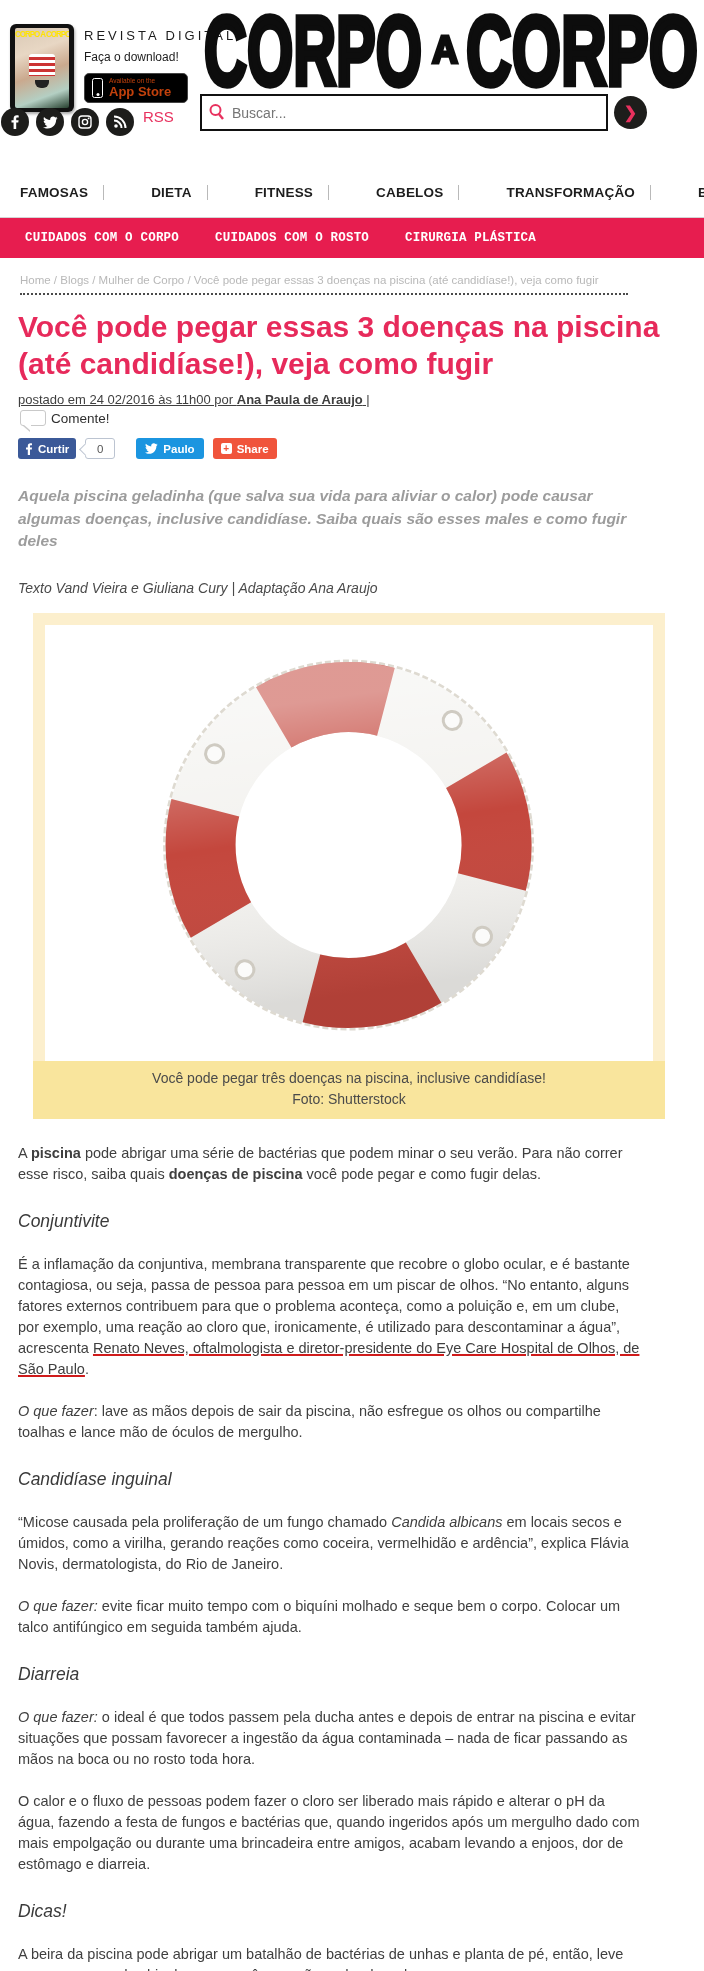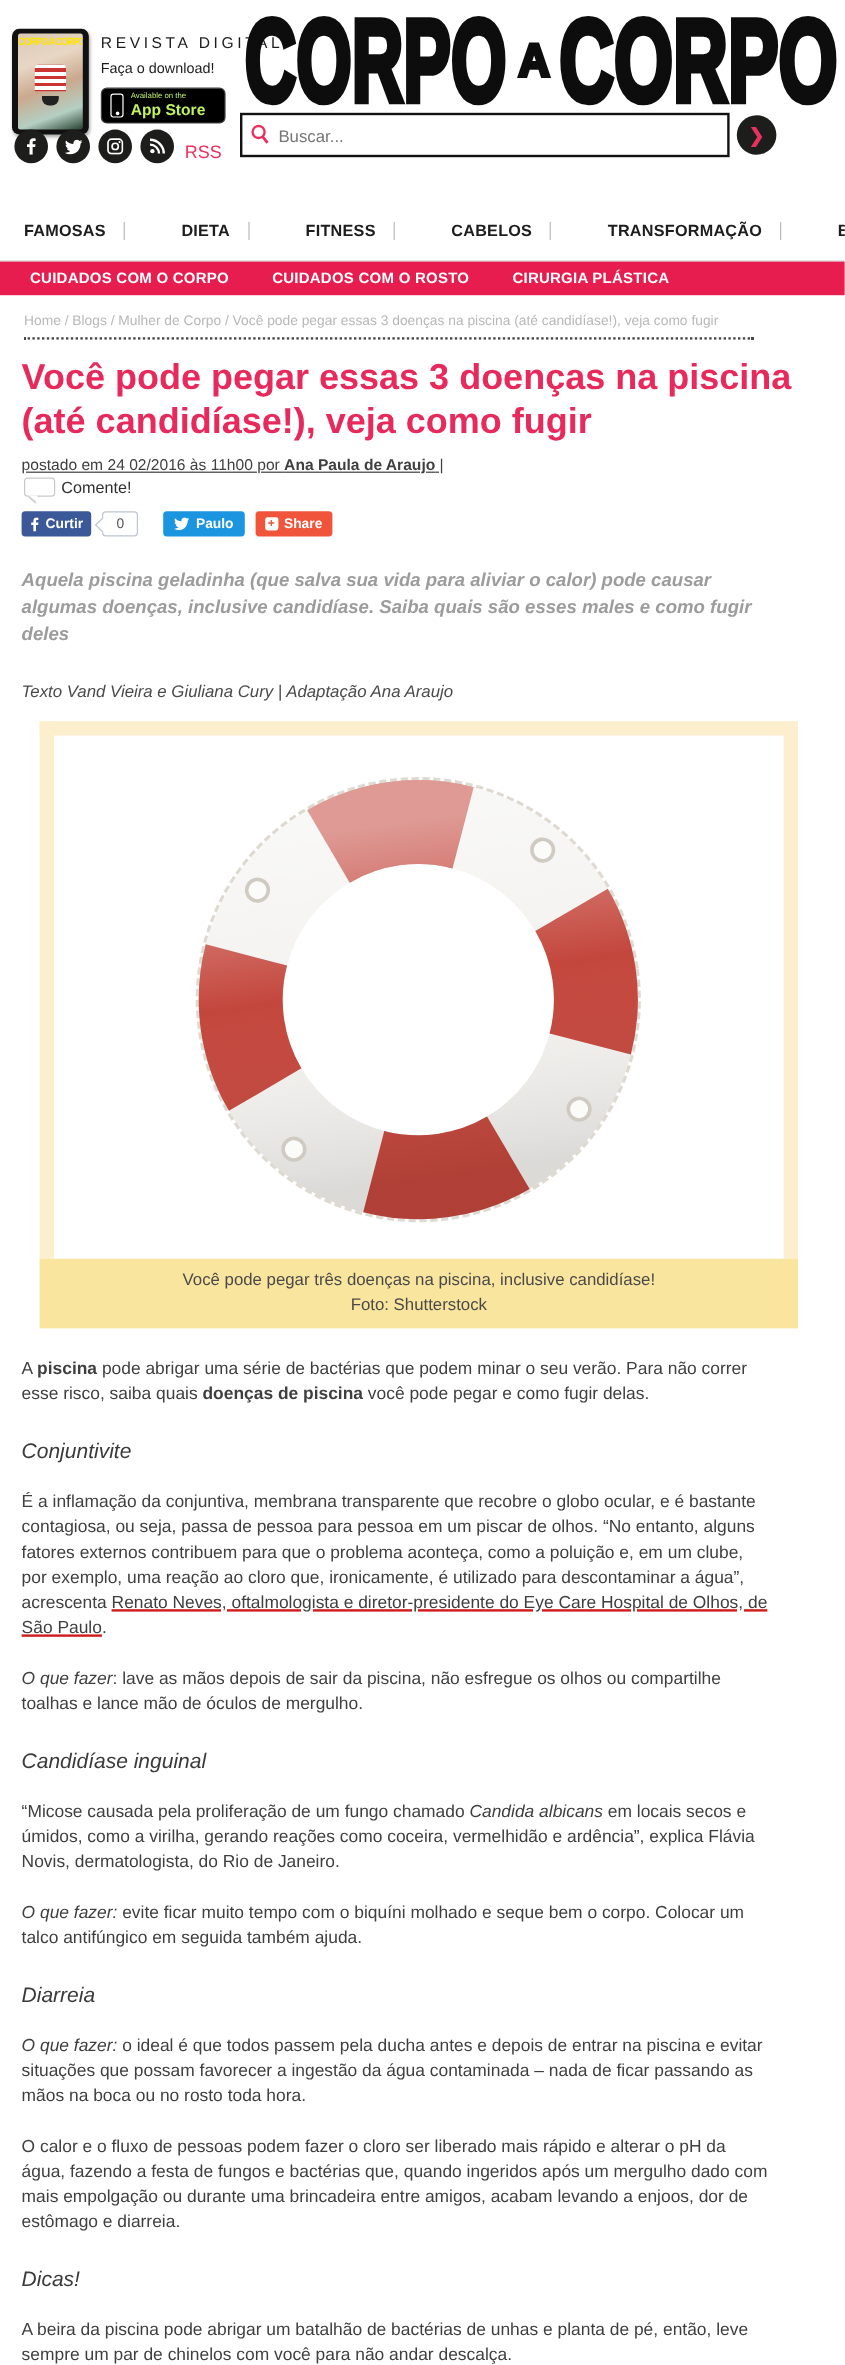--- a/index.html
+++ b/index.html
@@ -29,25 +29,25 @@
   .cover-bikini { position:absolute; top:52px; left:20px; width:14px; height:8px; background:#222; border-radius:0 0 6px 6px; }
   .digital-block { position:absolute; left:84px; top:28px; }
   .digital-title { font-size:13px; letter-spacing:3px; color:#1c1c1c; }
   .digital-sub { font-size:12px; color:#1c1c1c; margin-top:7px; }
   .appstore {
     margin-top:9px; width:104px; height:30px; background:#000; border:1px solid #444;
     border-radius:5px; display:flex; align-items:center; padding:0 7px; gap:6px; cursor:pointer;
   }
   .phone-icon { width:11px; height:20px; border:1.5px solid #fff; border-radius:2.5px; position:relative; flex:0 0 auto; }
   .phone-icon:after { content:""; position:absolute; bottom:1px; left:50%; transform:translateX(-50%); width:3px; height:3px; border-radius:50%; background:#fff; }
-  .appstore-text { color:#bef264; line-height:1; }
+  .appstore-text { color:#c2410c; line-height:1; }
   .appstore-l1 { font-size:6.5px; }
   .appstore-l2 { font-size:13px; font-weight:bold; margin-top:1px; }
   .logo { position:absolute; left:204px; top:4px; width:496px; height:90px; }
-  .social-row { position:absolute; left:12px; top:108px; display:flex; align-items:flex-end; gap:7px; }
+  .social-row { position:absolute; left:1px; top:108px; display:flex; align-items:flex-start; gap:7px; }
   .soc-circle {
     width:28px; height:28px; border-radius:50%; background:#1d1d1b; display:flex;
     align-items:center; justify-content:center; cursor:pointer;
   }
   .rss-label { font-size:15px; margin-left:2px; cursor:pointer; }
   .search-wrap { position:absolute; left:200px; top:94px; }
   .search-input {
     width:408px; height:37px; border:2px solid #111; background:#fff;
     font-family:"Liberation Sans",sans-serif; font-size:14px; color:#8a8a8a;
     padding:0 8px 0 30px; outline:none;
@@ -60,21 +60,21 @@
   }
   
   .main-nav { padding:26px 0 0 20px; height:48px; display:flex; align-items:flex-end;gap:32px; }
   .main-nav a {
     font-size:13.5px; font-weight:bold; color:#1d1d1d; text-decoration:none;
     padding:0 15px; border-right:1px solid #b9b9b9; letter-spacing:.2px; white-space:nowrap; cursor:pointer;
   }
   .main-nav a:first-child { padding-left:0; }
   .main-nav a:last-child { border-right:none; }
   .nav-divider { border:none; border-top:1px solid #d4d4d4; margin-top:17px; }
-  .subnav { height:28px; display:flex; align-items:center; padding-left:25px; gap:36px; }
+  .subnav { height:40px; display:flex; align-items:center; padding-left:25px; gap:36px;font-family:Liberation Mono, monospace; }
   .subnav a { font-size:12.5px; font-weight:bold; color:#fff; text-decoration:none; letter-spacing:.2px; cursor:pointer; }
   
   .breadcrumb-wrap { margin:16px 76px 0 20px; }
   .breadcrumb { font-size:11.5px; color:#b8b8b8; }
   .dotted { margin-top:7px; border-bottom:2px dotted #4a4a4a; }
   
   .article-head { padding:0 18px; }
   .title { margin-top:14px; font-size:30px; line-height:1.22; font-weight:bold; max-width:645px; }
   .meta-line { margin-top:10px; font-size:13px; color:#3f3f3f;text-decoration:underline; }
   .comment-row { display:flex; align-items:center; margin-top:0; height:22px; }

